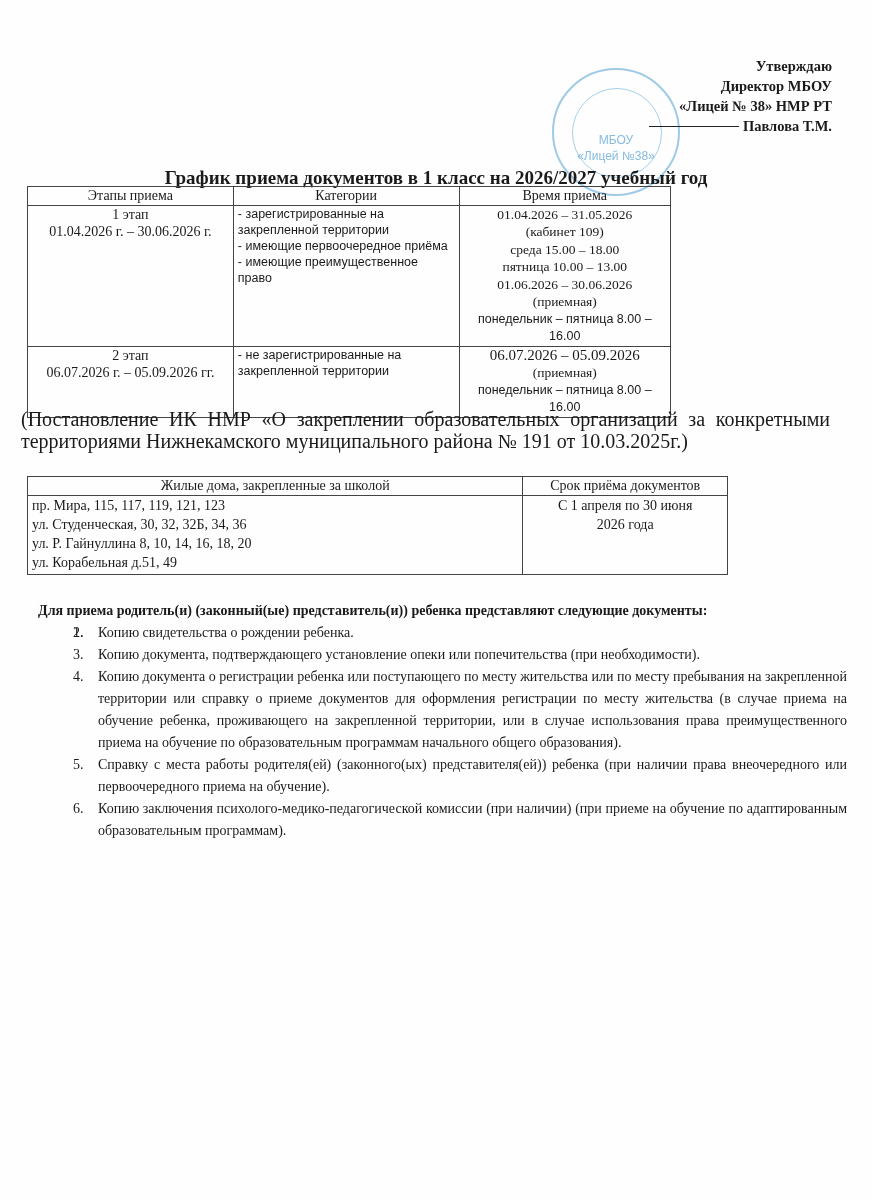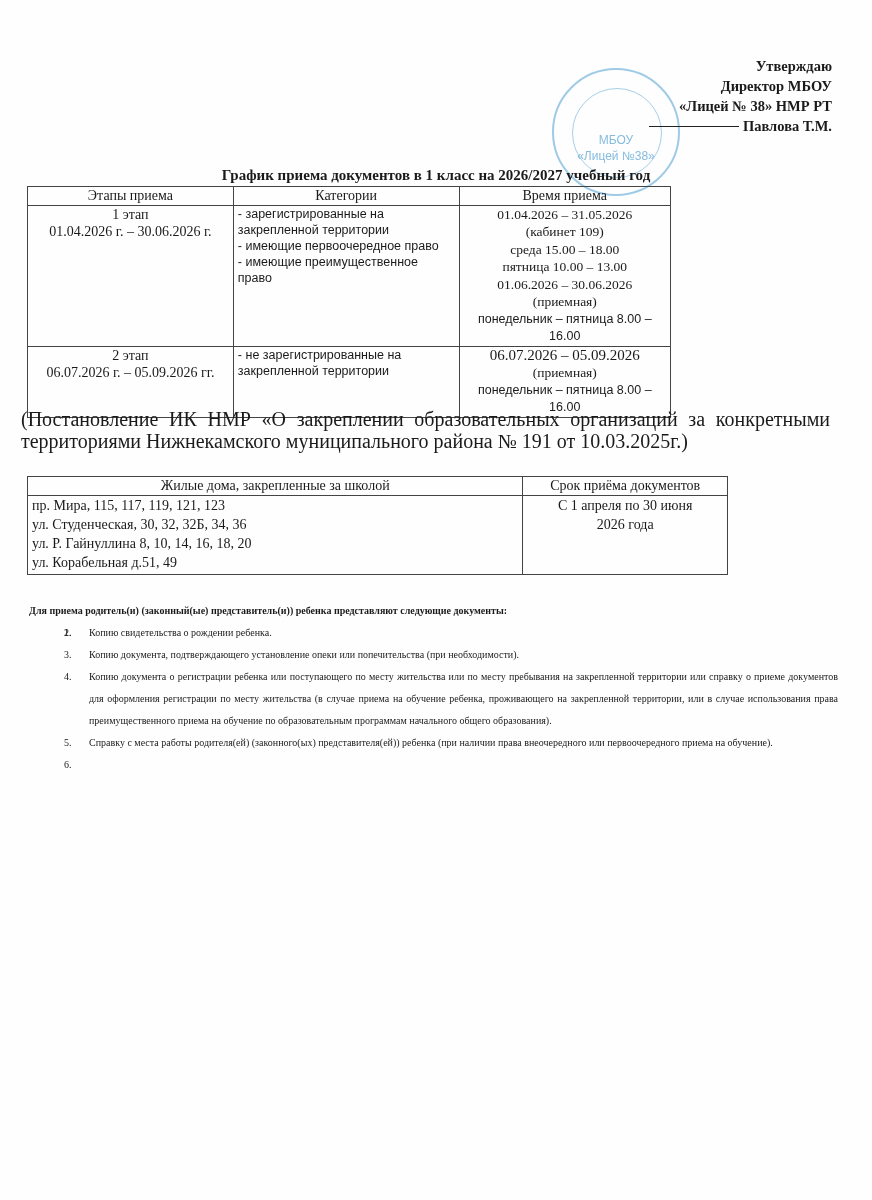--- a/index.html
+++ b/index.html
@@ -6,35 +6,35 @@
   body { width:872px; height:1200px; background:#fefefe; position:relative; overflow:hidden;
          font-family:"Liberation Serif", serif; color:#1a1a1a; }
   .approve { position:absolute; right:40px; top:56px; text-align:right; font-weight:bold; font-size:14.5px; line-height:20px; }
   .approve .sig { display:inline-block; width:90px; border-bottom:1px solid #222; margin-right:4px; vertical-align:4px; }
   .stamp { position:absolute; left:552px; top:68px; width:128px; height:128px; border-radius:50%;
            border:2px solid rgba(80,160,210,0.55); box-sizing:border-box; }
   .stamp .inner { position:absolute; left:18px; top:18px; width:88px; height:88px; border-radius:50%;
                   border:1.5px solid rgba(80,160,210,0.5); }
   .stamp .txt { position:absolute; left:0; right:0; top:62px; text-align:center; color:rgba(80,160,210,0.7);
                 font-family:"Liberation Sans", sans-serif; font-size:12px; line-height:16px; }
-  .title { position:absolute; left:0; right:0; top:167px; text-align:center; font-weight:bold; font-size:15px; }
+  .title { position:absolute; left:0; right:0; top:167px; text-align:center; font-weight:bold; font-size:19px; }
   table { border-collapse:collapse; position:absolute; font-size:14px; }
   td, th { border:1px solid #444; vertical-align:top; padding:0 4px; font-weight:normal; line-height:17.5px; }
   #t1 { left:27px; top:186px; width:644px; }
   #t1 th { text-align:center; height:17px; }
   #t1 td.c { text-align:center; }
   #t1 td.cat { font-family:"Liberation Sans", sans-serif; font-size:12.5px; line-height:16px; }
   #t1 td.time { font-size:13.5px; line-height:17.5px; }
   #t1 td.time .sm { font-family:"Liberation Sans", sans-serif; font-size:12.5px; }
   .note { position:absolute; left:21px; width:809px; top:408px; font-size:20px; line-height:22px; text-align:justify; text-align-last:left; }
   #t2 { left:27px; top:476px; width:701px; font-size:14px; }
   #t2 th { text-align:center; }
   #t2 td { line-height:19px; height:78px; }
   #t2 td.c { text-align:center; }
-  .docs { position:absolute; left:29px; width:809px; top:600px; font-size:10px; line-height:22px; }
+  .docs { position:absolute; left:38px; width:809px; top:600px; font-size:14px; line-height:22px; }
   .docs .head { font-weight:bold; }
   .docs ol { margin:0; padding:0; list-style:none; }
   .docs li { position:relative; padding-left:60px; text-align:justify; }
   .docs li .num { position:absolute; left:35px; }
   .docs .final { text-indent:34px; text-align:justify; margin-top:0; }
   .docs .final b { font-weight:bold; }
 </style>
 </head>
 <body>
 
@@ -68,21 +68,21 @@
     <th>Время приема</th>
   </tr>
   <tr style="height:124px">
     <td class="c">
       <div>1 этап</div>
       <div>01.04.2026 г. – 30.06.2026 г.</div>
     </td>
     <td class="cat">
       <div>- зарегистрированные на</div>
       <div>закрепленной территории</div>
-      <div>- имеющие первоочередное право</div>
+      <div>- имеющие первоочередное приёма</div>
       <div>- имеющие преимущественное право</div>
     </td>
     <td class="c time">
       <div>01.04.2026 – 31.05.2026</div>
       <div>(кабинет 109)</div>
       <div>среда 15.00 – 18.00</div>
       <div>пятница 10.00 – 13.00</div>
       <div>01.06.2026 – 30.06.2026</div>
       <div>(приемная)</div>
       <div class="sm">понедельник – пятница 8.00 – 16.00</div>
@@ -134,15 +134,15 @@
   </table>
 
 <div class="docs">
   <div class="head">Для приема родитель(и) (законный(ые) представитель(и)) ребенка представляют следующие документы:</div>
   <ol>
     <li><span class="num">1.</span></li>
     <li><span class="num">2.</span><span>Копию свидетельства о рождении ребенка.</span></li>
     <li><span class="num">3.</span><span>Копию документа, подтверждающего установление опеки или попечительства (при необходимости).</span></li>
     <li><span class="num">4.</span><span>Копию документа о регистрации ребенка или поступающего по месту жительства или по месту пребывания на закрепленной территории или справку о приеме документов для оформления регистрации по месту жительства (в случае приема на обучение ребенка, проживающего на закрепленной территории, или в случае использования права преимущественного приема на обучение по образовательным программам начального общего образования).</span></li>
     <li><span class="num">5.</span><span>Справку с места работы родителя(ей) (законного(ых) представителя(ей)) ребенка (при наличии права внеочередного или первоочередного приема на обучение).</span></li>
-    <li><span class="num">6.</span></li>
+    <li><span class="num">6.</span><span>Копию заключения психолого-медико-педагогической комиссии (при наличии) (при приеме на обучение по адаптированным образовательным программам).</span></li>
   </ol>
 </div>
 
 </body></html>

